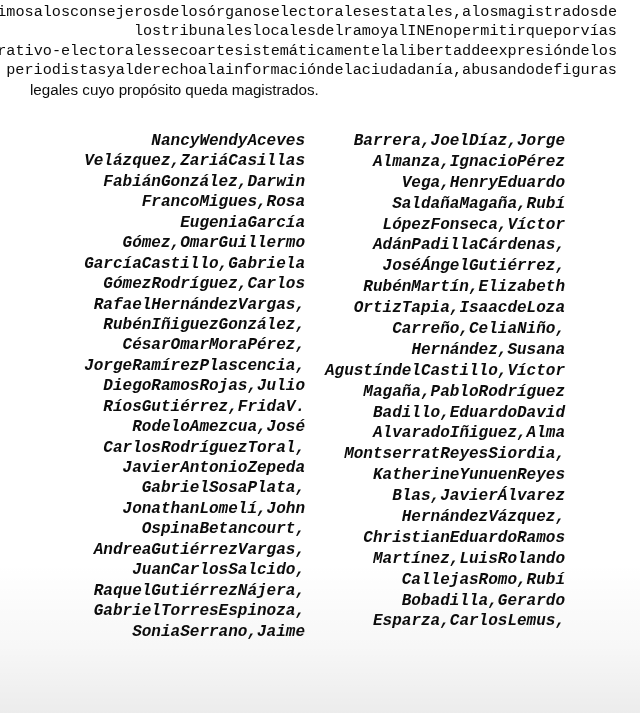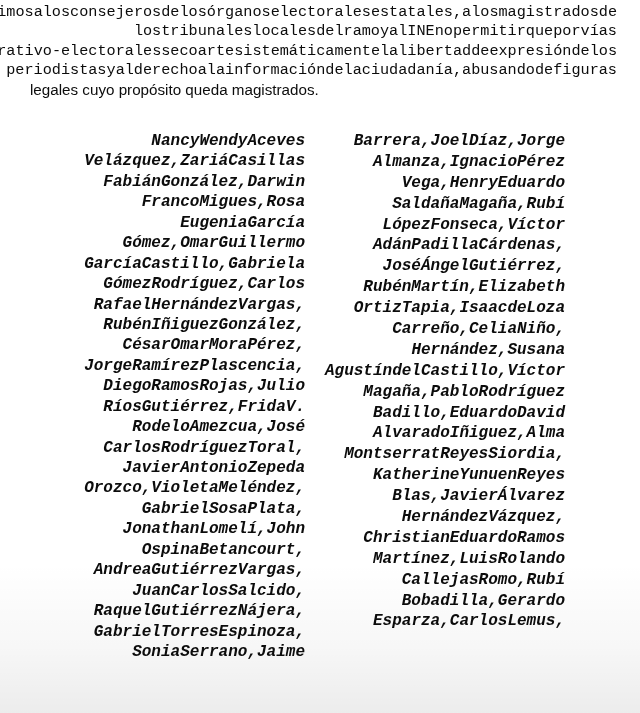--- a/index.html
+++ b/index.html
@@ -202,25 +202,20 @@
           <span>Carlos</span>
           <span>Rodríguez</span>
           <span>Toral,</span>
         </div>
         <div class="line just">
           <span>Javier</span>
           <span>Antonio</span>
           <span>Zepeda</span>
         </div>
         <div class="line just">
-          <span>Orozco,</span>
-          <span>Violeta</span>
-          <span>Meléndez,</span>
-        </div>
-        <div class="line just">
           <span>Gabriel</span>
           <span>Sosa</span>
           <span>Plata,</span>
         </div>
         <div class="line just">
           <span>Jonathan</span>
           <span>Lomelí,</span>
           <span>John</span>
         </div>
         <div class="line just">

